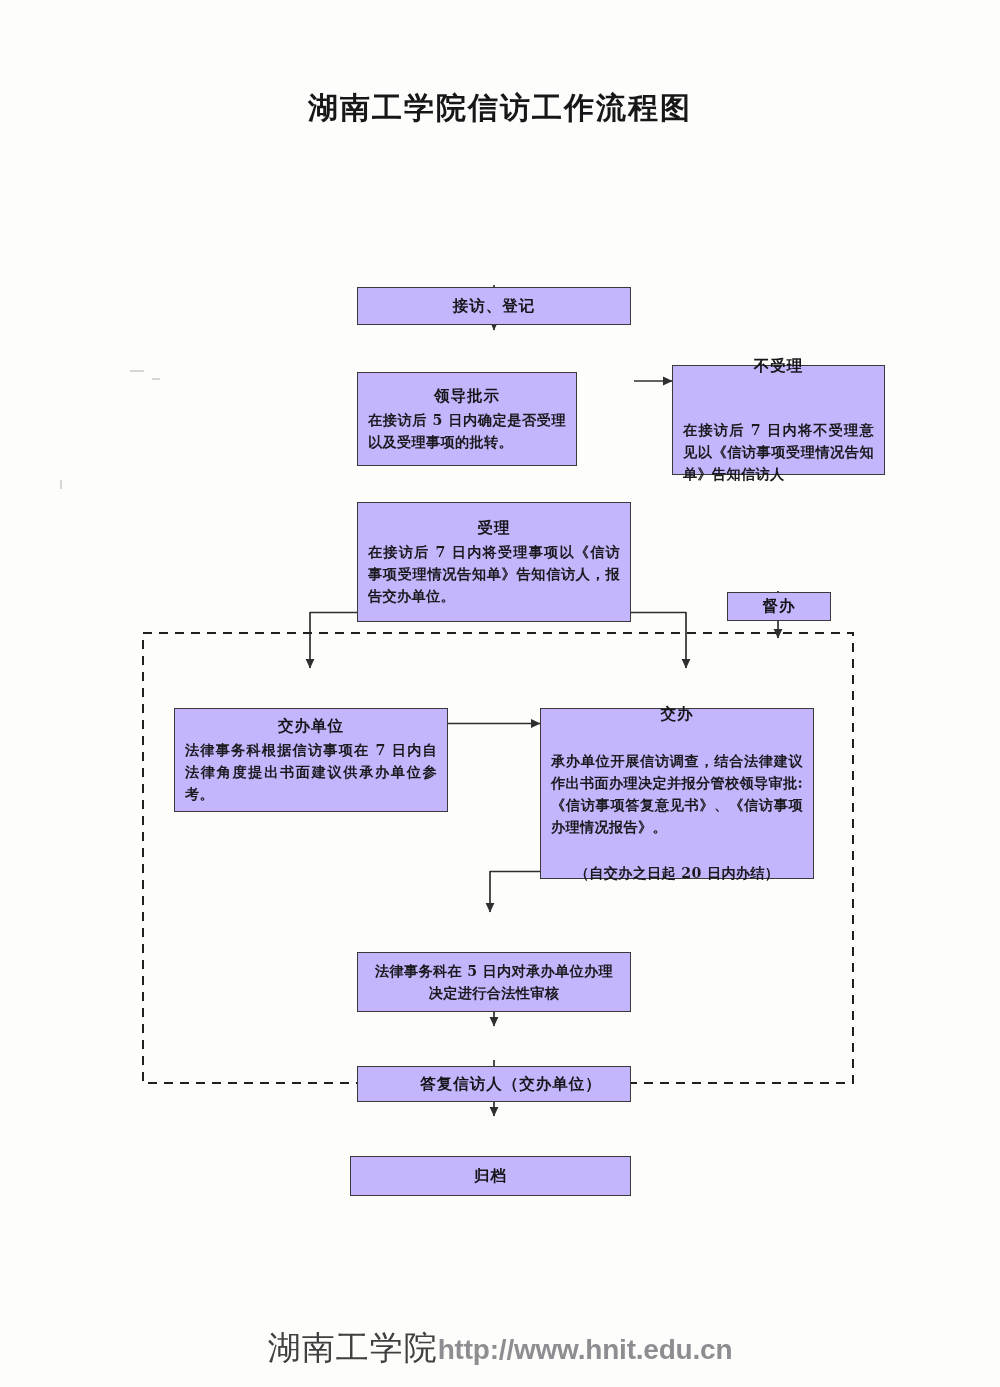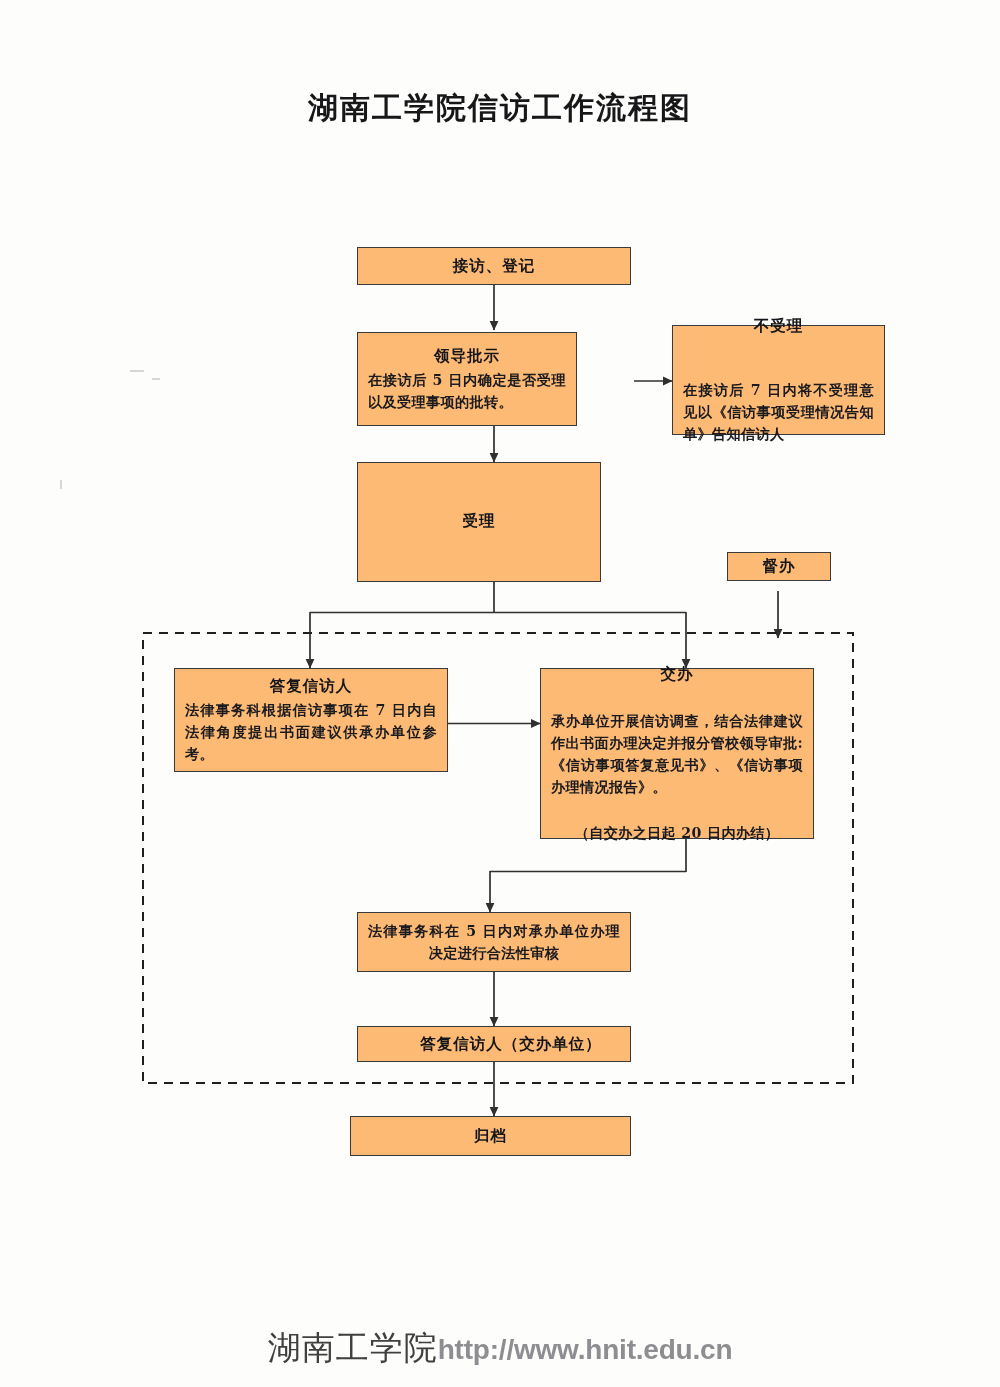--- a/index.html
+++ b/index.html
@@ -32,27 +32,28 @@
     letter-spacing: 2px;
   }
   .flow-svg {
     position: absolute;
     top: 0;
     left: 0;
   }
   .box {
     position: absolute;
     border: 1.6px solid #3a3a3a;
-    background: #fdba74;
+    background: #c4b5fd;
     box-sizing: border-box;
     display: flex;
     flex-direction: column;
     align-items: center;
     justify-content: center;
     padding: 5px 10px;
+    margin-top: 40px;
   }
   .box-head {
     font-family: "DejaVu Sans", sans-serif;
     font-size: 15.5px;
     font-weight: 700;
     color: #16161a;
     line-height: 1.5;
     text-align: center;
     letter-spacing: 1px;
   }
@@ -61,20 +62,21 @@
     font-size: 14.2px;
     font-weight: 600;
     color: #1b1b1f;
     line-height: 1.55;
     text-align: justify;
     text-align-last: left;
     letter-spacing: 0.3px;
     width: 100%;
   }
   .body-center {
+    text-align: center;
     text-align-last: center;
   }
   .plain {
     font-family: "DejaVu Sans", sans-serif;
     font-size: 15.5px;
     font-weight: 700;
     color: #16161a;
     line-height: 1.6;
     text-align: center;
     letter-spacing: 1px;
@@ -158,30 +160,31 @@
   <div class="box" style="left:357px;top:332px;width:220px;height:94px;">
     <div class="box-head">领导批示</div>
     <div class="box-body">在接访后 5 日内确定是否受理以及受理事项的批转。</div>
   </div>
 
   <div class="box" style="left:672px;top:325px;width:213px;height:110px;gap:41px;">
     <div class="box-head">不受理</div>
     <div class="box-body">在接访后 7 日内将不受理意见以《信访事项受理情况告知单》告知信访人</div>
   </div>
 
-  <div class="box" style="left:357px;top:462px;width:244px;height:120px;">
+  <div class="box" style="left:357px;top:462px;width:274px;height:120px;">
     <div class="box-head">受理</div>
+    <div class="box-body">在接访后 7 日内将受理事项以《信访事项受理情况告知单》告知信访人，报告交办单位。</div>
   </div>
 
   <div class="box" style="left:727px;top:552px;width:104px;height:29px;">
     <div class="plain">督办</div>
   </div>
 
   <div class="box" style="left:174px;top:668px;width:274px;height:104px;">
-    <div class="box-head">答复信访人</div>
+    <div class="box-head">交办单位</div>
     <div class="box-body">法律事务科根据信访事项在 7 日内自法律角度提出书面建议供承办单位参考。</div>
   </div>
 
   <div class="box" style="left:540px;top:668px;width:274px;height:171px;gap:24px;">
     <div class="box-head">交办</div>
     <div class="box-body">承办单位开展信访调查，结合法律建议作出书面办理决定并报分管校领导审批:《信访事项答复意见书》、《信访事项办理情况报告》。</div>
     <div class="box-body body-center">（自交办之日起 20 日内办结）</div>
   </div>
 
   <div class="box" style="left:357px;top:912px;width:274px;height:60px;">

